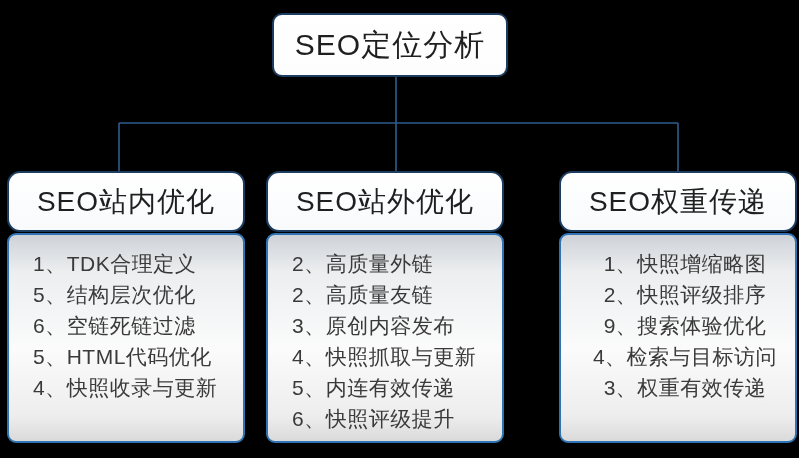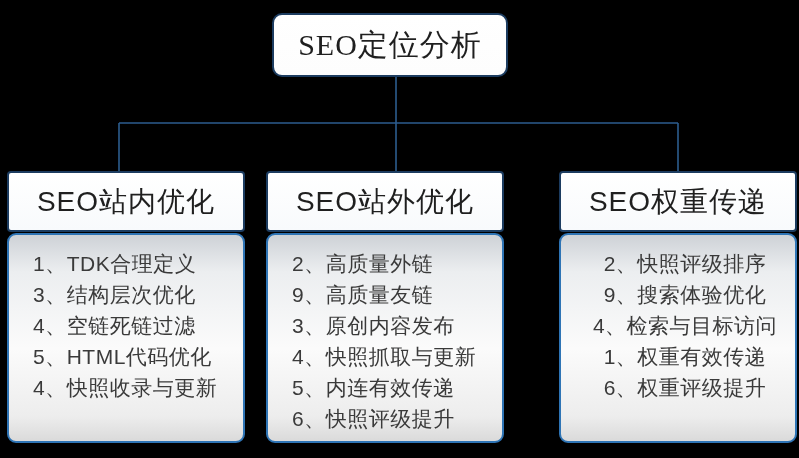--- a/index.html
+++ b/index.html
@@ -34,35 +34,34 @@
     box-sizing: border-box;
     display: flex;
     align-items: center;
     justify-content: center;
   }
   .root-box .title {
     font-size: 30px;
     color: #1f1f1f;
     letter-spacing: 1px;
     white-space: nowrap;
-    font-family: Liberation Serif, serif;
   }
   .column {
     position: absolute;
     top: 171px;
     width: 238px;
   }
   .col-1 { left: 7px; }
   .col-2 { left: 266px; }
   .col-3 { left: 559px; text-align: center; }
   .col-header {
     height: 61px;
     background: linear-gradient(180deg, #ffffff 0%, #f8fafc 100%);
     border: 2px solid #1c3c60;
-    border-radius: 4px;
+    border-radius: 13px;
     box-sizing: border-box;
     display: flex;
     align-items: center;
     justify-content: center;
     position: relative;
     z-index: 2;
   }
   .col-header .hd-text {
     font-size: 28px;
     color: #1f1f1f;
@@ -114,52 +113,52 @@
     <span class="title">SEO定位分析</span>
   </div>
 
   <div class="column col-1">
     <div class="col-header">
       <span class="hd-text">SEO站内优化</span>
     </div>
     <div class="col-list">
       <ul>
         <li>1、TDK合理定义</li>
-        <li>3、结构层次优化</li>
-        <li>4、空链死链过滤</li>
+        <li>5、结构层次优化</li>
+        <li>6、空链死链过滤</li>
         <li>5、HTML代码优化</li>
         <li>4、快照收录与更新</li>
       </ul>
     </div>
   </div>
 
   <div class="column col-2">
     <div class="col-header">
       <span class="hd-text">SEO站外优化</span>
     </div>
     <div class="col-list">
       <ul>
         <li>2、高质量外链</li>
-        <li>9、高质量友链</li>
+        <li>2、高质量友链</li>
         <li>3、原创内容发布</li>
         <li>4、快照抓取与更新</li>
         <li>5、内连有效传递</li>
         <li>6、快照评级提升</li>
       </ul>
     </div>
   </div>
 
   <div class="column col-3">
     <div class="col-header">
       <span class="hd-text">SEO权重传递</span>
     </div>
     <div class="col-list">
       <ul>
+        <li>1、快照增缩略图</li>
         <li>2、快照评级排序</li>
         <li>9、搜索体验优化</li>
         <li>4、检索与目标访问</li>
-        <li>1、权重有效传递</li>
-        <li>6、权重评级提升</li>
+        <li>3、权重有效传递</li>
       </ul>
     </div>
   </div>
 
 </div>
 
 </body></html>

